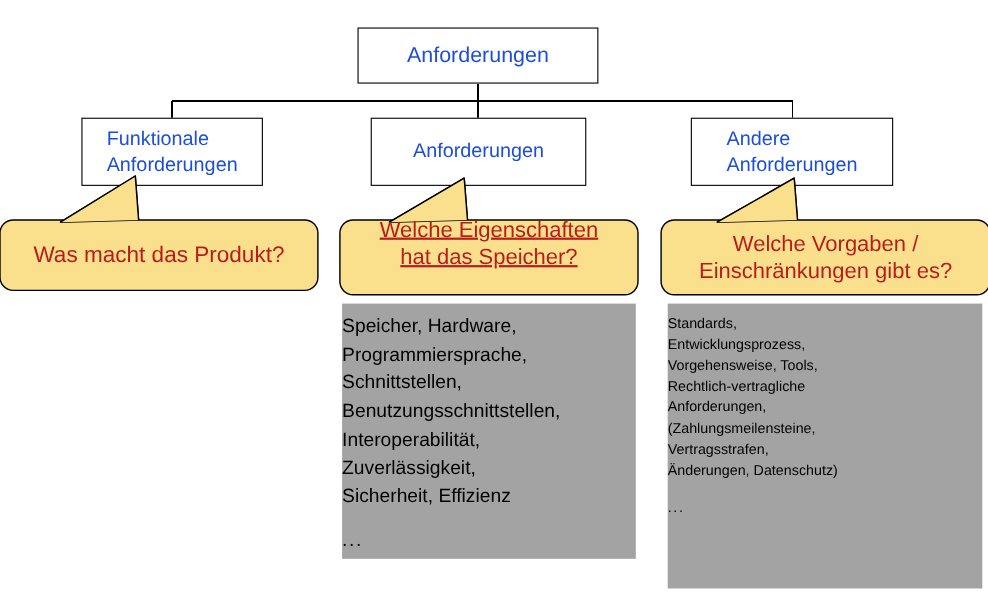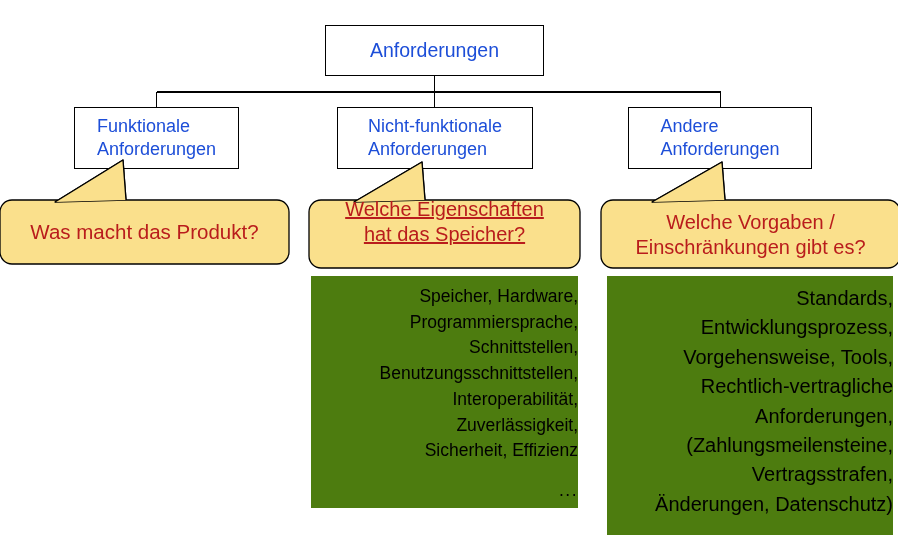--- a/index.html
+++ b/index.html
@@ -100,44 +100,44 @@
   #callout-3 { left: 604px; top: 176px; width: 293px; height: 94px; }
 
   #callout-1 .callout-text { top: 24px; height: 64px; font-size: 20.5px; }
   #callout-2 .callout-text { top: 11px; height: 70px; font-size: 20px; text-decoration: underline; }
   #callout-3 .callout-text { top: 24px; height: 70px; font-size: 20px; }
 
   
   .gray-panel {
     position: absolute;
     box-sizing: border-box;
-    background: #4d7c0f;
+    background: #a3a3a3;
     display: flex;
     flex-direction: column;
-    align-items: flex-end;
+    align-items: flex-start;
     text-align: center;
     color: #000000;
     z-index: 2;
   }
   #panel-nfa {
     left: 311px;
     top: 276px;
     width: 267px;
     height: 232px;
     padding-top: 8px;
     font-size: 17.5px;
     line-height: 1.47;
   }
   #panel-andere {
     left: 607px;
     top: 276px;
     width: 286px;
     height: 259px;
     padding-top: 8px;
-    font-size: 20px;
+    font-size: 13px;
     line-height: 1.47;
   }
   .panel-line { display: block; white-space: nowrap; }
   .panel-ellipsis { display: block; margin-top: 14px; letter-spacing: 1.5px; }
 </style>
 </head>
 <body>
 
 <div id="canvas">
 
@@ -156,21 +156,20 @@
 
   <div class="tree-box" id="box-funktionale">
     <div>
       <div>Funktionale</div>
       <div>Anforderungen</div>
     </div>
   </div>
 
   <div class="tree-box" id="box-nichtfunktionale">
     <div>
-      <div>Nicht-funktionale</div>
       <div>Anforderungen</div>
     </div>
   </div>
 
   <div class="tree-box" id="box-andere">
     <div>
       <div>Andere</div>
       <div>Anforderungen</div>
     </div>
   </div>

